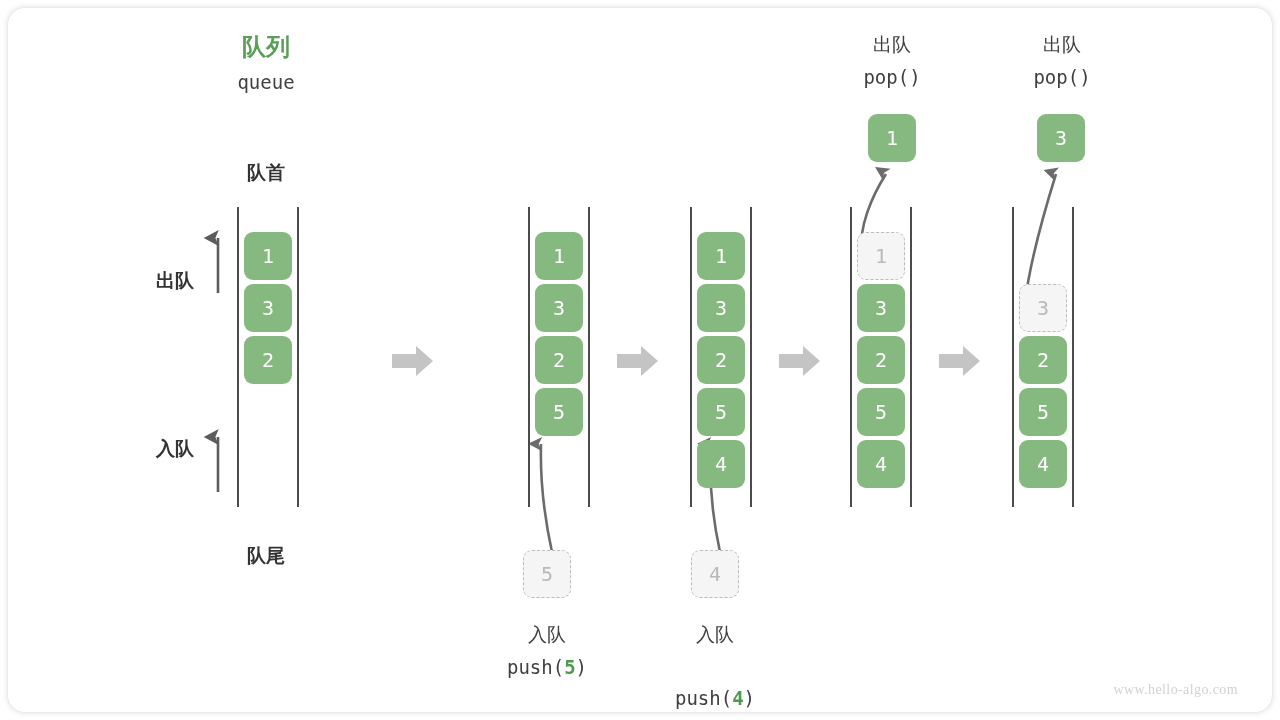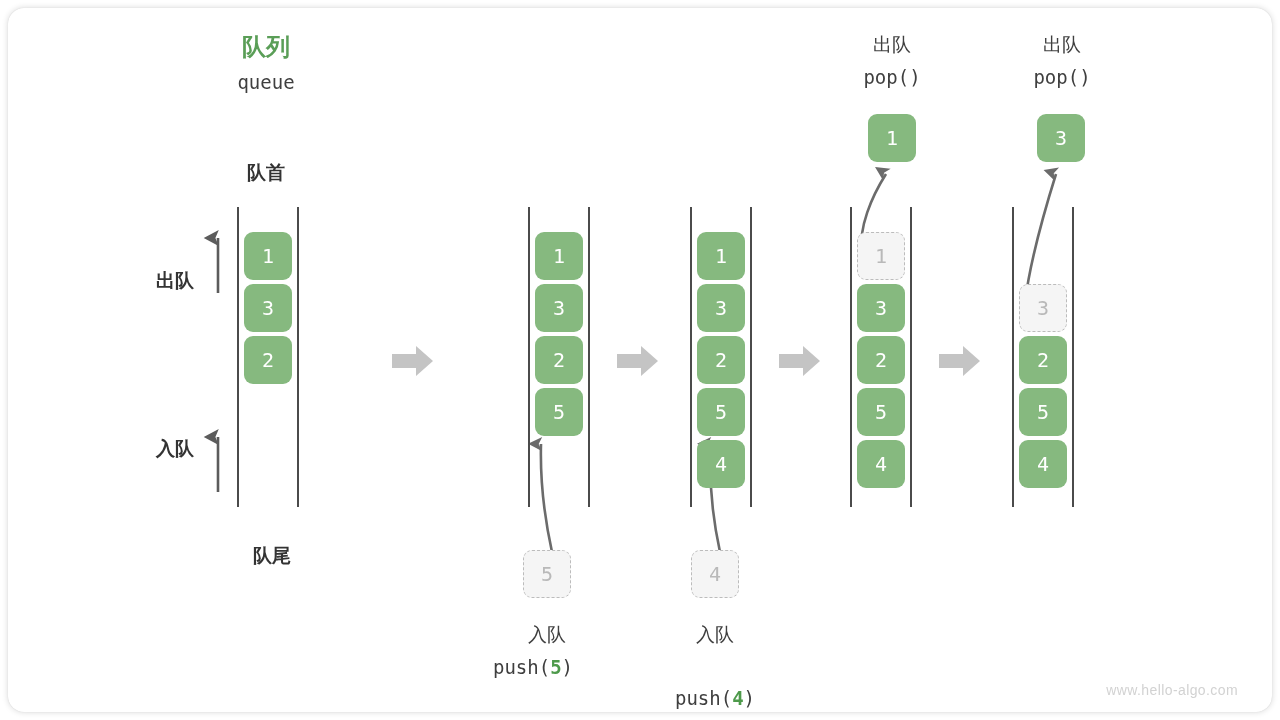--- a/index.html
+++ b/index.html
@@ -74,21 +74,21 @@
     font-size: 19px;
     color: #3f3f3f;
     text-align: center;
   }
   .op-code .num { color: #4e9a4b; font-weight: bold; }
 
   .watermark {
     position: absolute;
     right: 42px;
     bottom: 22px;
-    font-family: Liberation Sans, sans-serif;
+    font-family: Liberation Serif, serif;
     font-size: 14px;
     color: #d2d2d2;
     letter-spacing: 0.4px;
     margin-top: 44px;
   }
 
   
   .tube {
     position: absolute;
     width: 62px;
@@ -137,21 +137,21 @@
 </head>
 <body>
 
 <div id="stage">
   <div class="frame"></div>
 
   <div class="label title-cn" style="left:186px; top:32px; width:160px;">队列</div>
   <div class="label title-en" style="left:186px; top:70px; width:160px;">queue</div>
 
   <div class="label head-cn" style="left:206px; top:160px; width:120px;">队首</div>
-  <div class="label head-cn" style="left:212px; top:543px; width:120px;">队尾</div>
+  <div class="label head-cn" style="left:206px; top:543px; width:120px;">队尾</div>
 
   <div class="label side-cn" style="left:138px; top:268px; width:74px;">出队</div>
   <div class="label side-cn" style="left:138px; top:436px; width:74px;">入队</div>
 
   <svg class="canvas">
     <defs>
       <marker id="mk-dir" markerWidth="7" markerHeight="7" refX="3.1" refY="5.9" orient="auto" markerUnits="strokeWidth">
         <path d="M3.1,0.4 L6.2,6.2 L3.1,4.9 L0,6.2 Z" fill="#5c5c5c"></path>
       </marker>
       <marker id="mk-curve" markerWidth="6" markerHeight="6" refX="2.7" refY="5.2" orient="auto" markerUnits="strokeWidth">
@@ -189,21 +189,21 @@
   <div class="tube" style="left:528px; top:207px; height:300px;">
     <div class="rail left"></div>
     <div class="rail right"></div>
   </div>
   <div class="cell filled" style="left:535px; top:232px;">1</div>
   <div class="cell filled" style="left:535px; top:284px;">3</div>
   <div class="cell filled" style="left:535px; top:336px;">2</div>
   <div class="cell filled" style="left:535px; top:388px;">5</div>
   <div class="cell ghost" style="left:523px; top:550px;">5</div>
   <div class="label op-cn" style="left:487px; top:622px; width:120px;">入队</div>
-  <div class="label op-code" style="left:473px; top:655px; width:120px;"><span>push(</span><span class="num">5</span><span>)</span></div>
+  <div class="label op-code" style="left:487px; top:655px; width:120px;"><span>push(</span><span class="num">5</span><span>)</span></div>
 
   <div class="flow" style="left:617px; top:344px;">
     <svg width="42" height="34" viewBox="0 0 42 34">
       <path d="M0,10 L24,10 L24,2 L41,17 L24,32 L24,24 L0,24 Z" fill="#c4c4c4"></path>
     </svg>
   </div>
 
   <div class="tube" style="left:690px; top:207px; height:300px;">
     <div class="rail left"></div>
     <div class="rail right"></div>

